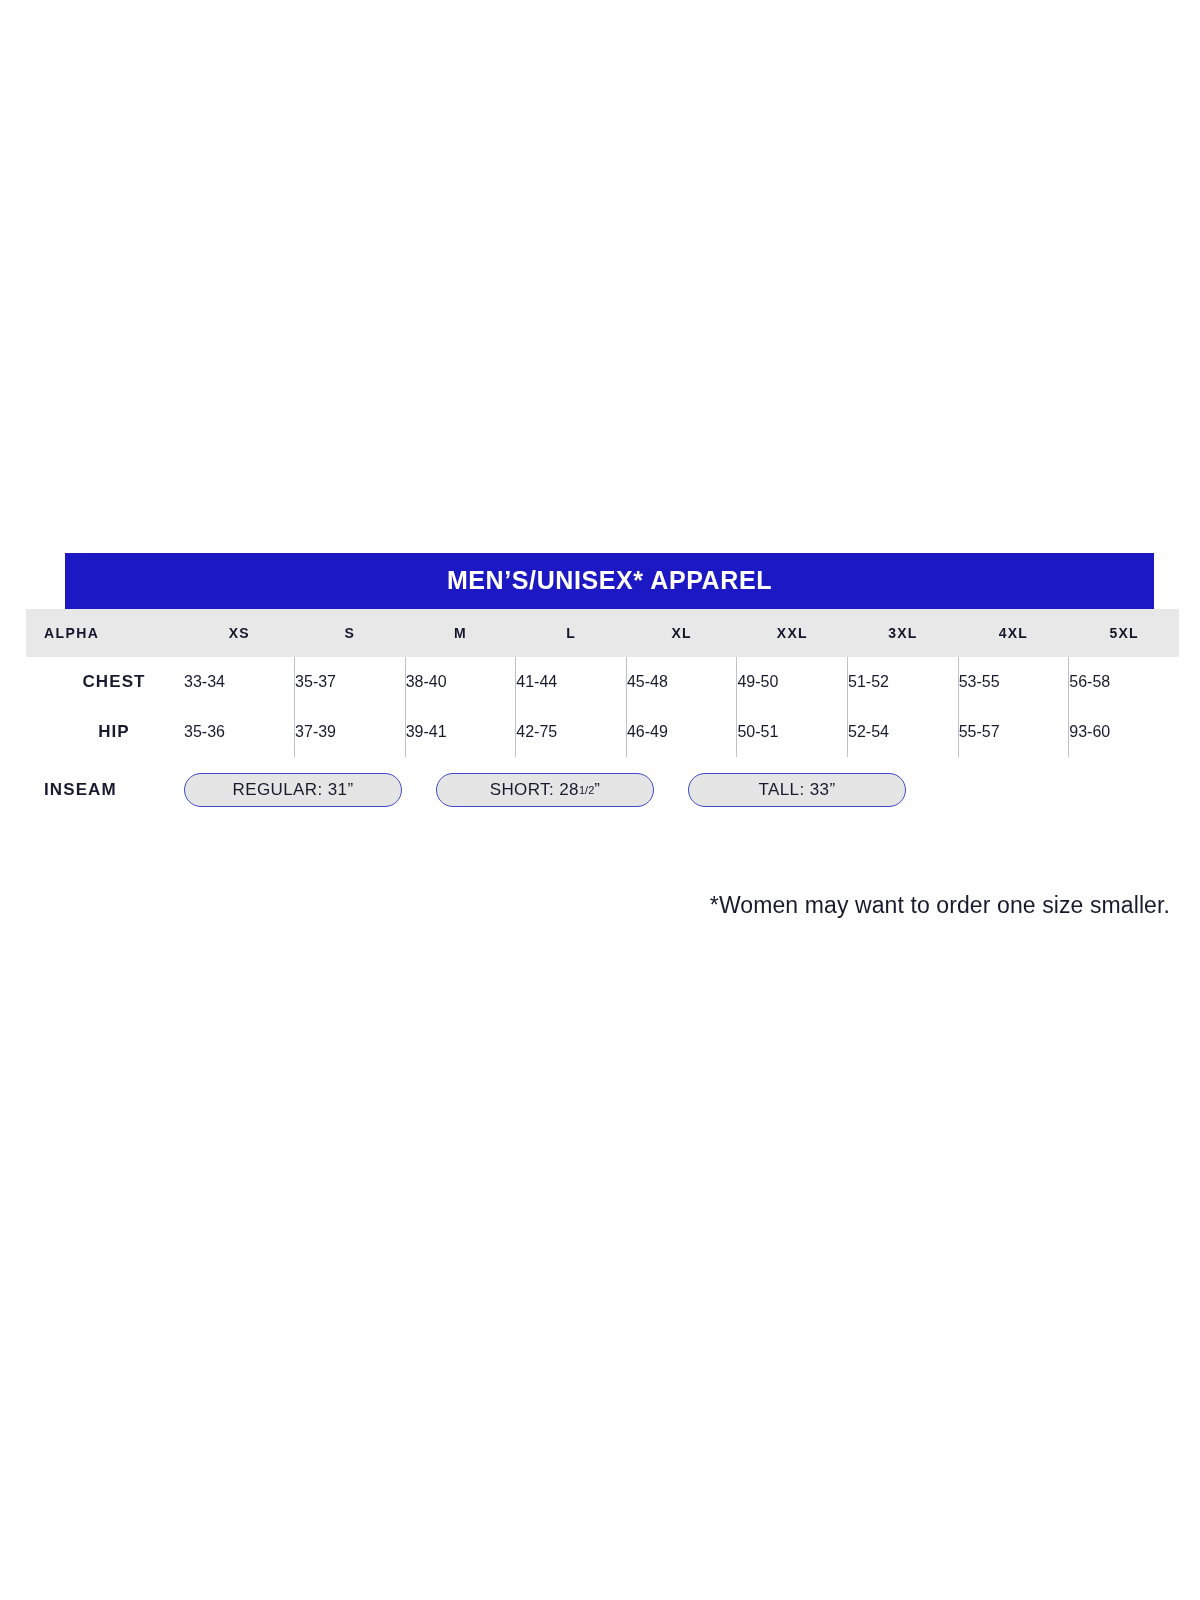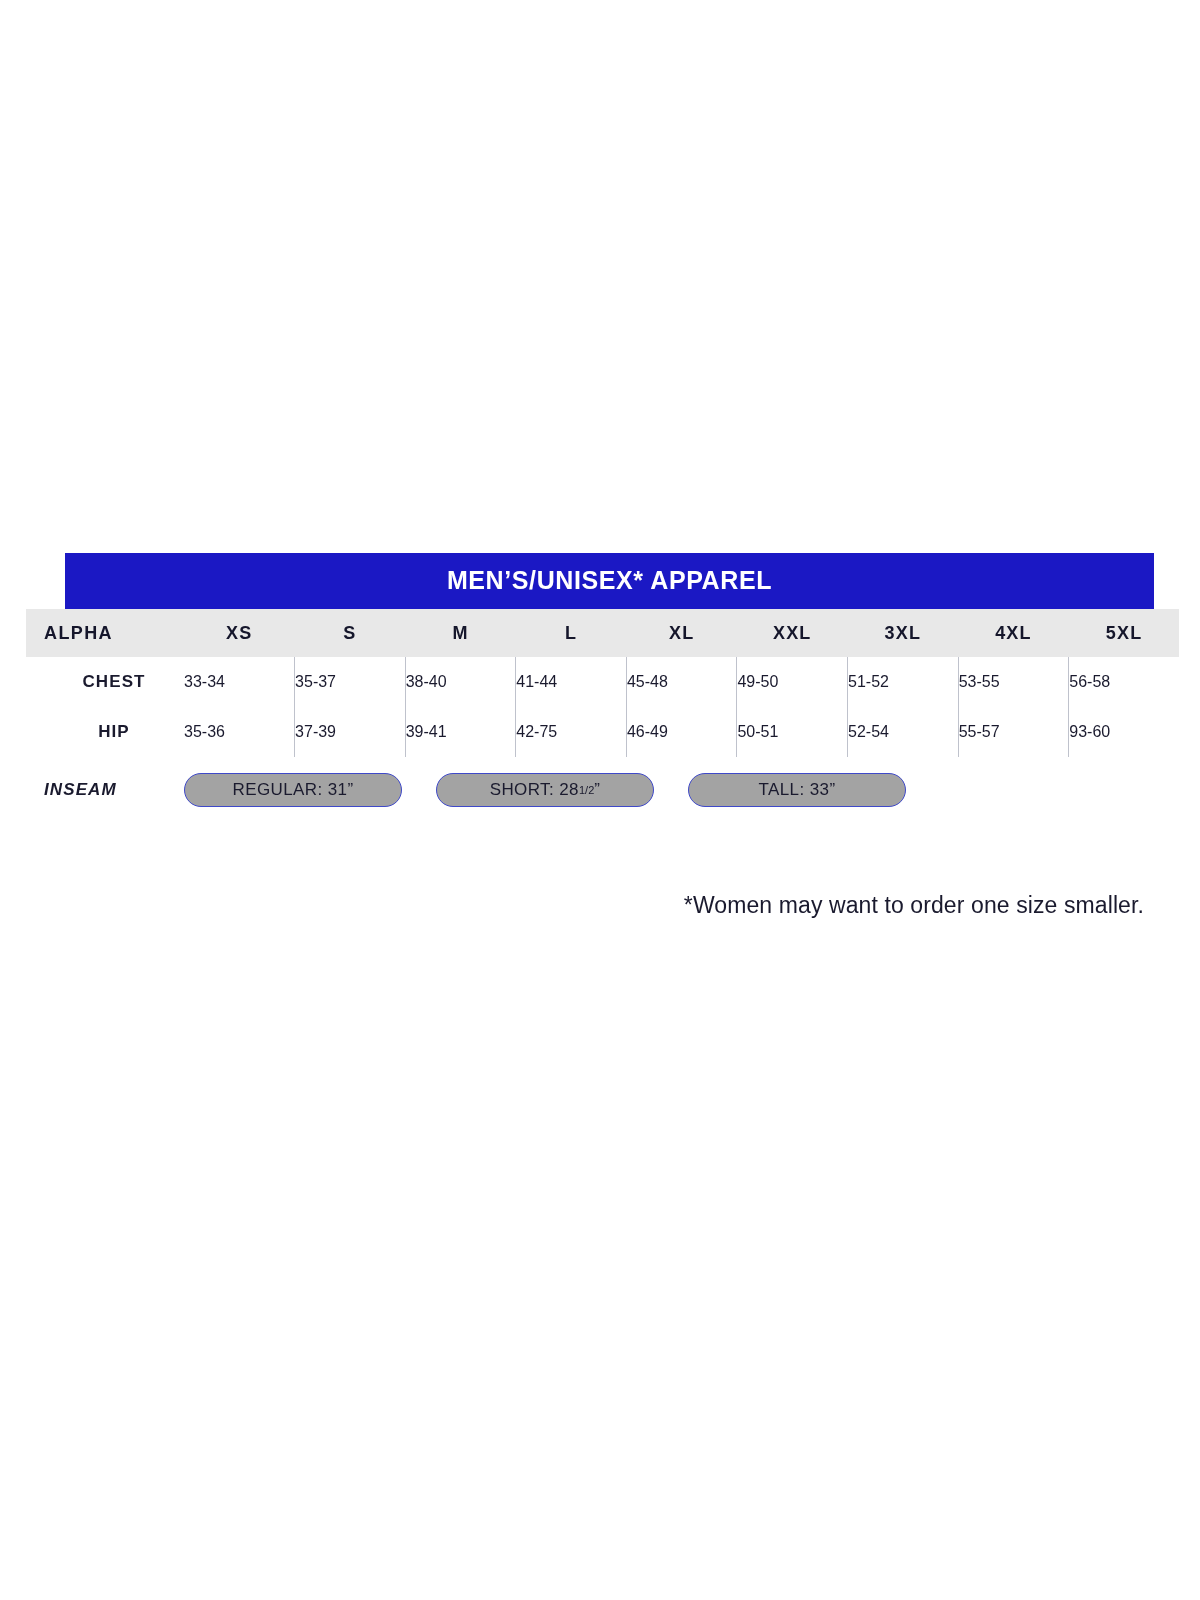--- a/index.html
+++ b/index.html
@@ -48,21 +48,21 @@
     padding: 0;
     margin: 0;
   }
 
   
   tr.header-row {
     background: #e8e8e8;
   }
   tr.header-row th {
     height: 48px;
-    font-size: 18px;
+    font-size: 14px;
     font-weight: 700;
     letter-spacing: 1.2px;
     color: #15162b;
     text-align: center;
     vertical-align: middle;
   }
   tr.header-row th.rowlabel-head {
     text-align: left;
     padding-left: 18px;
     letter-spacing: 1.4px;
@@ -101,29 +101,28 @@
     margin-top: 2px;
   }
   .inseam-label {
     width: 158px;
     padding-left: 18px;
     box-sizing: border-box;
     font-weight: 700;
     font-size: 17px;
     letter-spacing: 1.1px;
     color: #1a1a2e;
-    font-style: italic;
   }
   .pill-wrap {
     display: flex;
     align-items: center;
     gap: 34px;
   }
   .pill {
-    background: #a3a3a3;
+    background: #e5e5e5;
     border: 1.6px solid #3f49c9;
     border-radius: 999px;
     height: 34px;
     display: flex;
     align-items: center;
     justify-content: center;
     font-size: 17px;
     letter-spacing: 0.4px;
     color: #1a1a2e;
     white-space: nowrap;
@@ -135,21 +134,21 @@
   .pill.tall    { width: 218px; }
   .frac {
     font-size: 11px;
     vertical-align: super;
     letter-spacing: 0;
   }
 
   
   .footnote {
     position: absolute;
-    left: 16px;
+    left: 42px;
     top: 892px;
     width: 1128px;
     text-align: right;
     font-size: 23px;
     color: #1a1a2e;
     letter-spacing: 0.1px;
   }
 </style>
 </head>
 <body>

